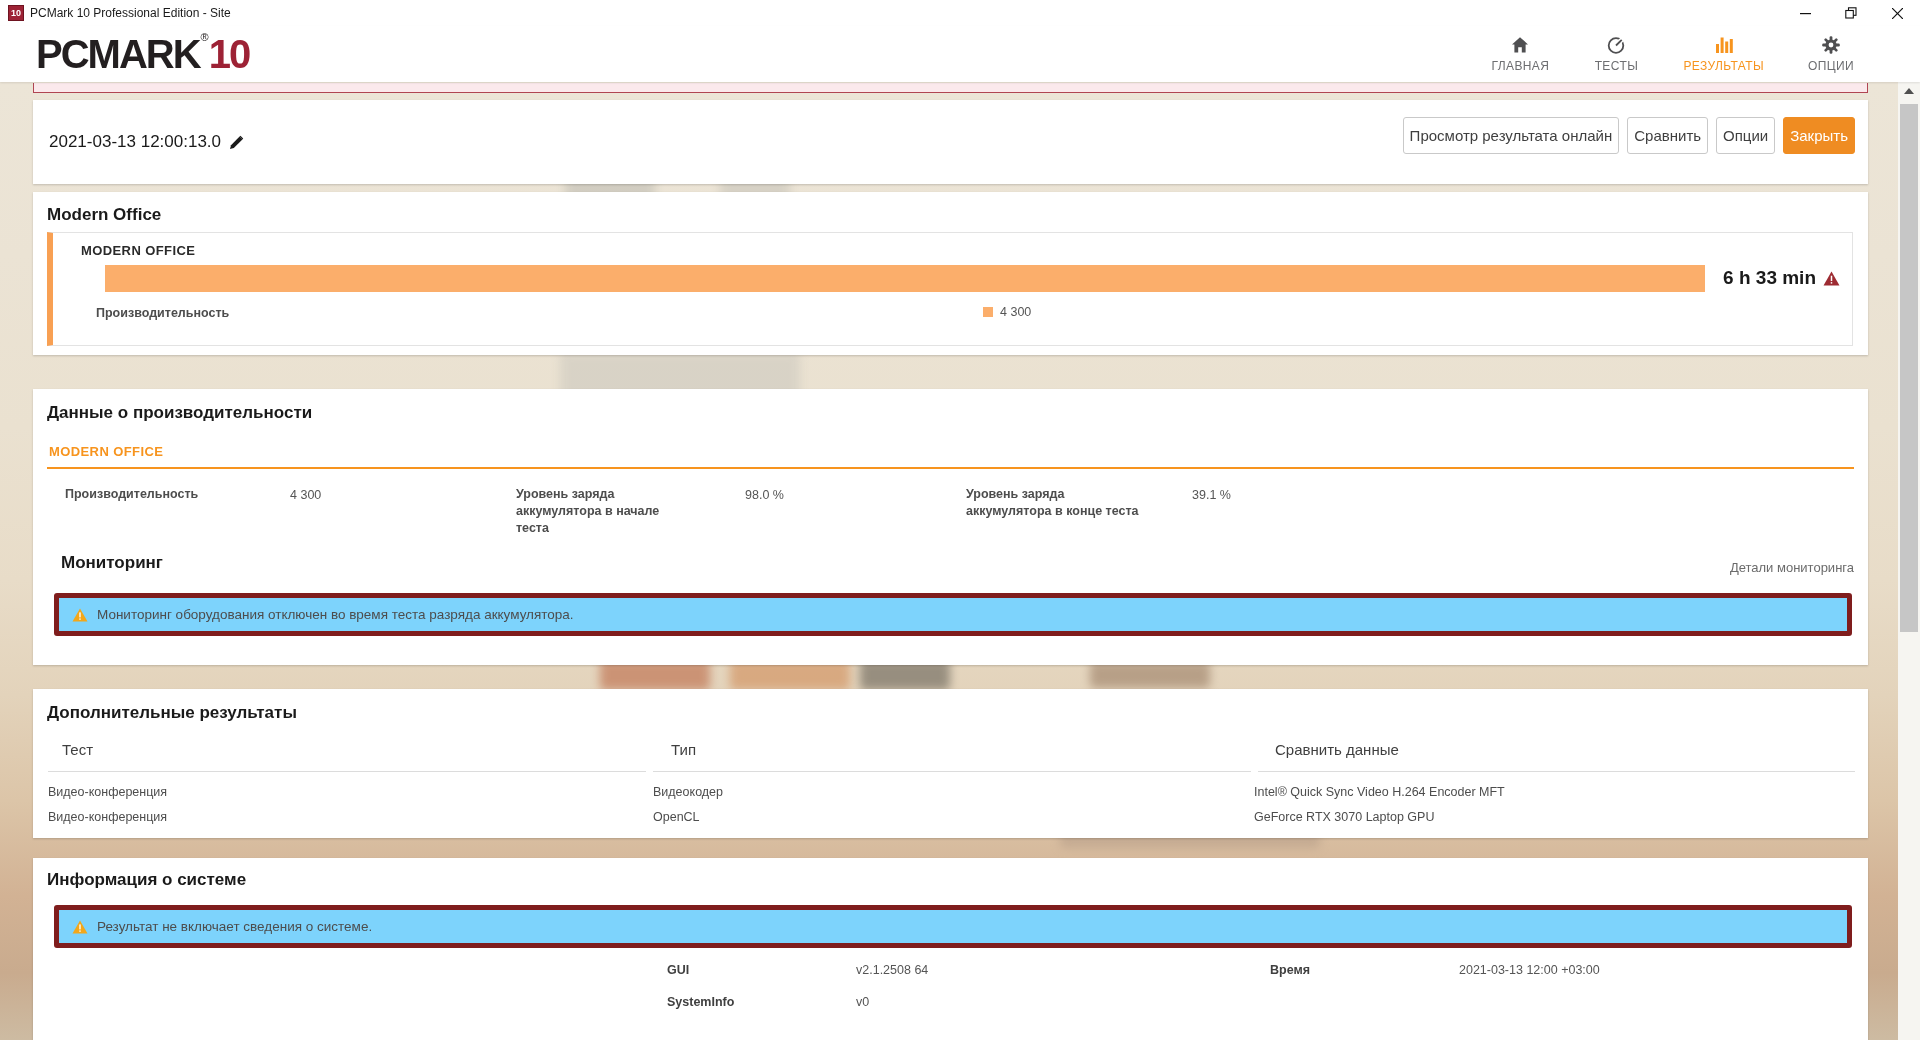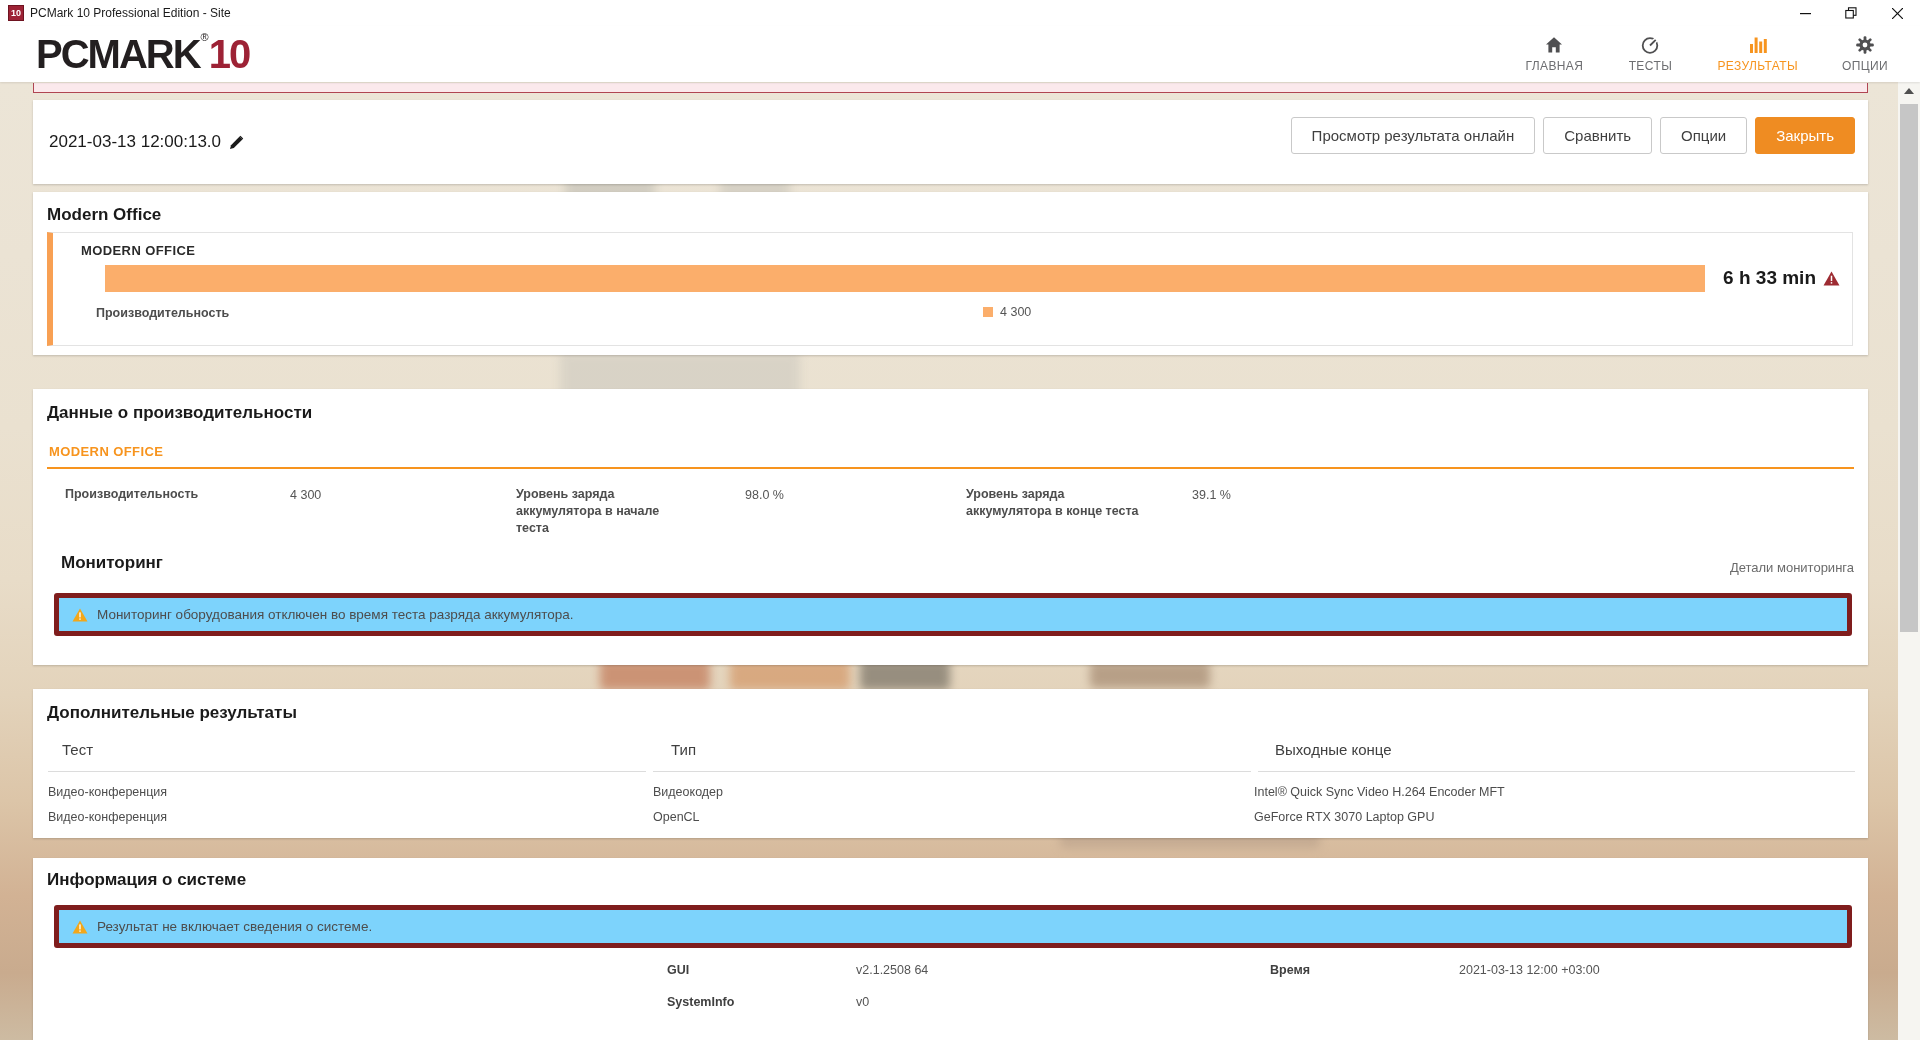--- a/index.html
+++ b/index.html
@@ -12,42 +12,42 @@
   .titlebar .apptitle { font-size:12px; color:#1a1a1a; }
   .wincontrols { position:absolute; right:0; top:0; height:26px; display:flex; }
   .winbtn { width:46px; height:26px; display:flex; align-items:center; justify-content:center; cursor:pointer; }
 
   
   .appheader { position:relative; height:56px; background:#fff; box-shadow:0 1px 2px rgba(0,0,0,.10); z-index:5;
     display:flex; align-items:center; justify-content:space-between; }
   .logo { margin-left:36px; font-weight:800; font-size:40px; letter-spacing:-2px; color:#231f20; line-height:1; display:flex; align-items:flex-start; }
   .logo .reg { font-size:11px; font-weight:400; letter-spacing:0; margin:-2px 0 0 1px; }
   .logo .ten { color:#9d2235; margin-left:0px; }
-  .nav { display:flex; gap:38px; margin-right:26px; }
+  .nav { display:flex; gap:38px; margin-right:60px; }
   .navitem { display:flex; flex-direction:column; align-items:center; gap:4px; cursor:pointer; min-width:58px; }
   .navitem .navlabel { font-size:12px; letter-spacing:.4px; color:#6d6e71; }
   .navitem.active .navlabel { color:#f7941e; }
   .navitem svg { display:block; }
 
   
   .content { position:relative; height:958px;
     background:linear-gradient(180deg,#ece5d7 0%,#ebe3d4 18%,#eae1d0 36%,#e8dcc8 52%,#e3d3bb 64%,#dcc5a8 75%,#d2b294 85%,#c9ab8e 93%,#cdbba2 100%); }
   .bg-blob { position:absolute; filter:blur(5px); opacity:.5; border-radius:4px; }
 
   .panel { position:absolute; left:33px; width:1835px; background:#fff; box-shadow:0 1px 2px rgba(0,0,0,.18); }
 
   
   .pink-remnant { position:absolute; left:33px; top:1px; width:1835px; height:10px;
     background:#fbe9ec; border:1px solid #b04552; border-top:none; }
 
   
   .card-toolbar { top:18px; height:84px; display:flex; align-items:center; }
   .result-date { margin-left:16px; font-size:17px; color:#1a1a1a; display:flex; align-items:center; gap:8px; }
   .toolbar-buttons { position:absolute; right:13px; top:17px; display:flex; gap:8px; }
-  .btn { height:37px; padding:0 20px; background:#fff; border:1px solid #c9c9c9; border-radius:3px;
+  .btn { height:37px; padding:0 6px; background:#fff; border:1px solid #c9c9c9; border-radius:3px;
     font-size:15px; color:#3f3f3f; font-family:"Liberation Sans",sans-serif; display:flex; align-items:center; cursor:pointer; }
   .btn.primary { background:#ef8c22; border-color:#ef8c22; color:#fff; }
 
   .sec-heading { position:absolute; left:14px; font-size:17px; font-weight:600; color:#1a1a1a; }
 
   
   .sec-mo { top:110px; height:163px; }
   .mo-card { position:absolute; left:14px; right:15px; top:40px; height:114px; border:1px solid #e3e3e3; border-left:6px solid #f8a053; }
   .mo-card-title { position:absolute; left:28px; top:10px; font-size:13px; font-weight:700; letter-spacing:.4px; color:#2a2a2a; }
   .mo-bar-row { position:absolute; left:28px; right:12px; top:31px; height:28px; display:flex; align-items:center;padding-left:24px; }
@@ -236,21 +236,21 @@
       </svg>
       <span>Мониторинг оборудования отключен во время теста разряда аккумулятора.</span>
     </div>
   </div>
 
   <div class="panel sec-add">
     <div class="sec-heading" style="top:14px;">Дополнительные результаты</div>
 
     <div class="tbl-header" style="left:29px;">Тест</div>
     <div class="tbl-header" style="left:638px;">Тип</div>
-    <div class="tbl-header" style="left:1242px;">Выходные конце</div>
+    <div class="tbl-header" style="left:1242px;">Сравнить данные</div>
 
     <div class="tbl-rule" style="left:15px;width:598px;"></div>
     <div class="tbl-rule" style="left:620px;width:598px;"></div>
     <div class="tbl-rule" style="left:1225px;width:597px;"></div>
 
     <div>
       <div class="tbl-cell" style="left:15px;top:96px;">Видео-конференция</div>
       <div class="tbl-cell" style="left:620px;top:96px;">Видеокодер</div>
       <div class="tbl-cell" style="left:1221px;top:96px;">Intel® Quick Sync Video H.264 Encoder MFT</div>
     </div>

